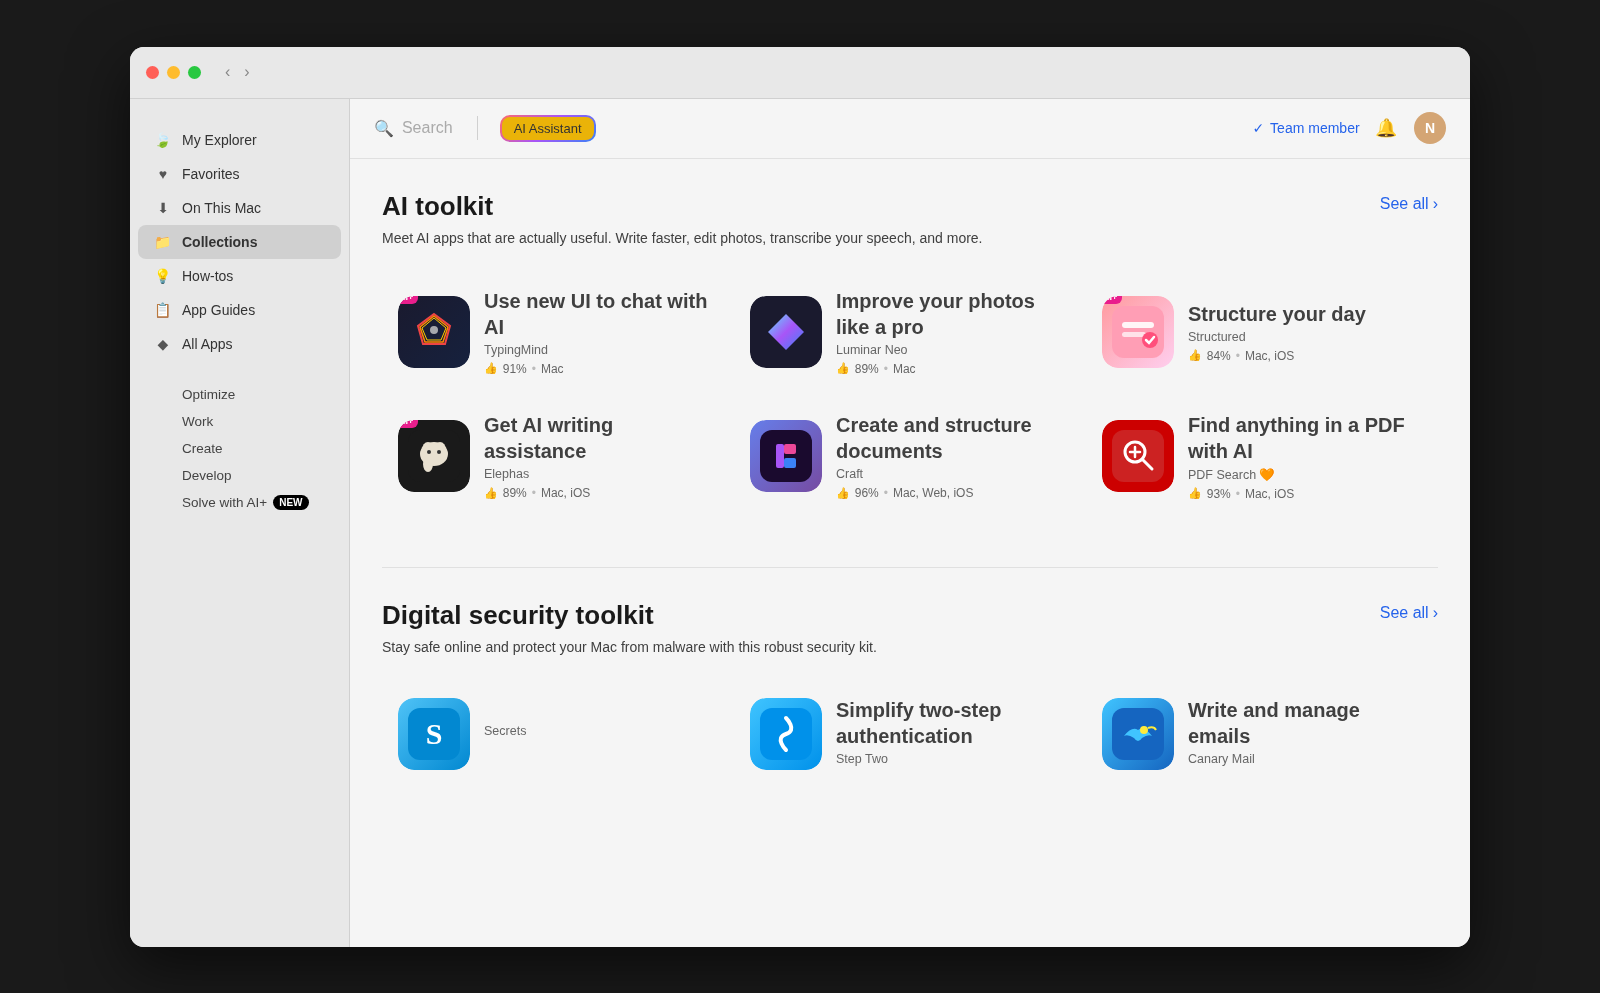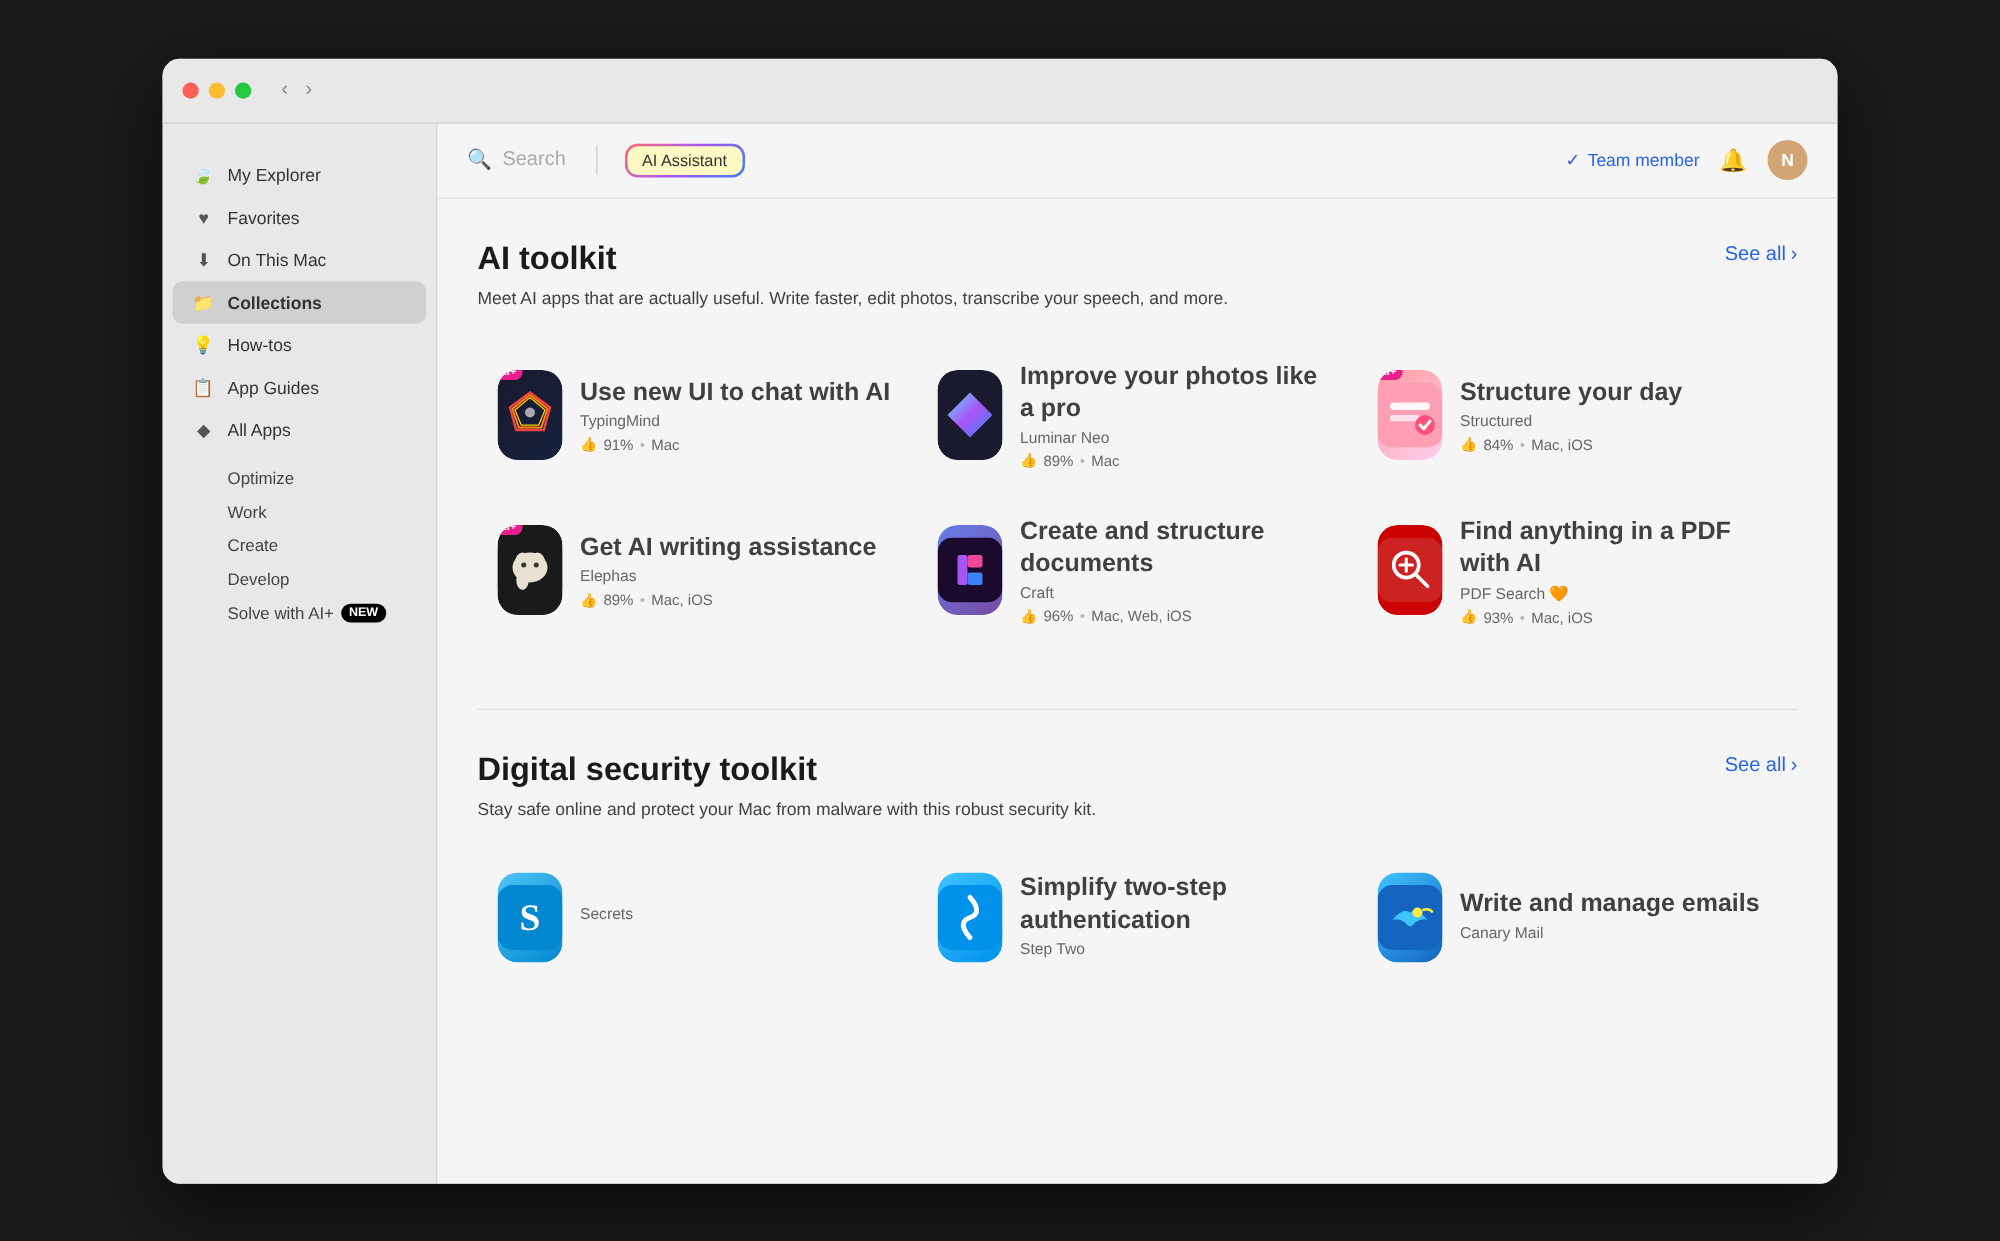--- a/index.html
+++ b/index.html
@@ -157,21 +157,21 @@
       content: '';
       position: absolute;
       inset: -2px;
       border-radius: 10px;
       background: linear-gradient(135deg, #ff6b6b, #a855f7, #3b82f6);
       z-index: 0;
     }
     .ai-badge-inner {
       position: relative;
       z-index: 1;
-      background: #fef9c3;
+      background: #eab308;
       border-radius: 8px;
       padding: 4px 12px;
       font-size: 13px;
       font-weight: 500;
       color: #333;
     }
     .top-bar-right {
       margin-left: auto;
       display: flex;
       align-items: center;
@@ -248,21 +248,21 @@
     .app-card {
       display: flex;
       align-items: center;
       gap: 14px;
       padding: 18px 16px;
       cursor: pointer;
       border-radius: 10px;
       position: relative;
     }
     .app-icon-wrap {
-      width: 52px;
+      width: 72px;
       height: 72px;
       border-radius: 16px;
       overflow: hidden;
       flex-shrink: 0;
       position: relative;
     }
     .app-icon-img {
       width: 100%;
       height: 100%;
       border-radius: 16px;
@@ -401,21 +401,21 @@
         <div class="sidebar-item">
           <span class="icon">📋</span>
           <span>App Guides</span>
         </div>
         <div class="sidebar-item">
           <span class="icon">◆</span>
           <span>All Apps</span>
         </div>
       </div>
 
-      <div style="margin-top: 8px;">
+      <div style="margin-top: 20px;">
         <div class="sidebar-sub-item">
           <span>Optimize</span>
         </div>
         <div class="sidebar-sub-item">
           <span>Work</span>
         </div>
         <div class="sidebar-sub-item">
           <span>Create</span>
         </div>
         <div class="sidebar-sub-item">

